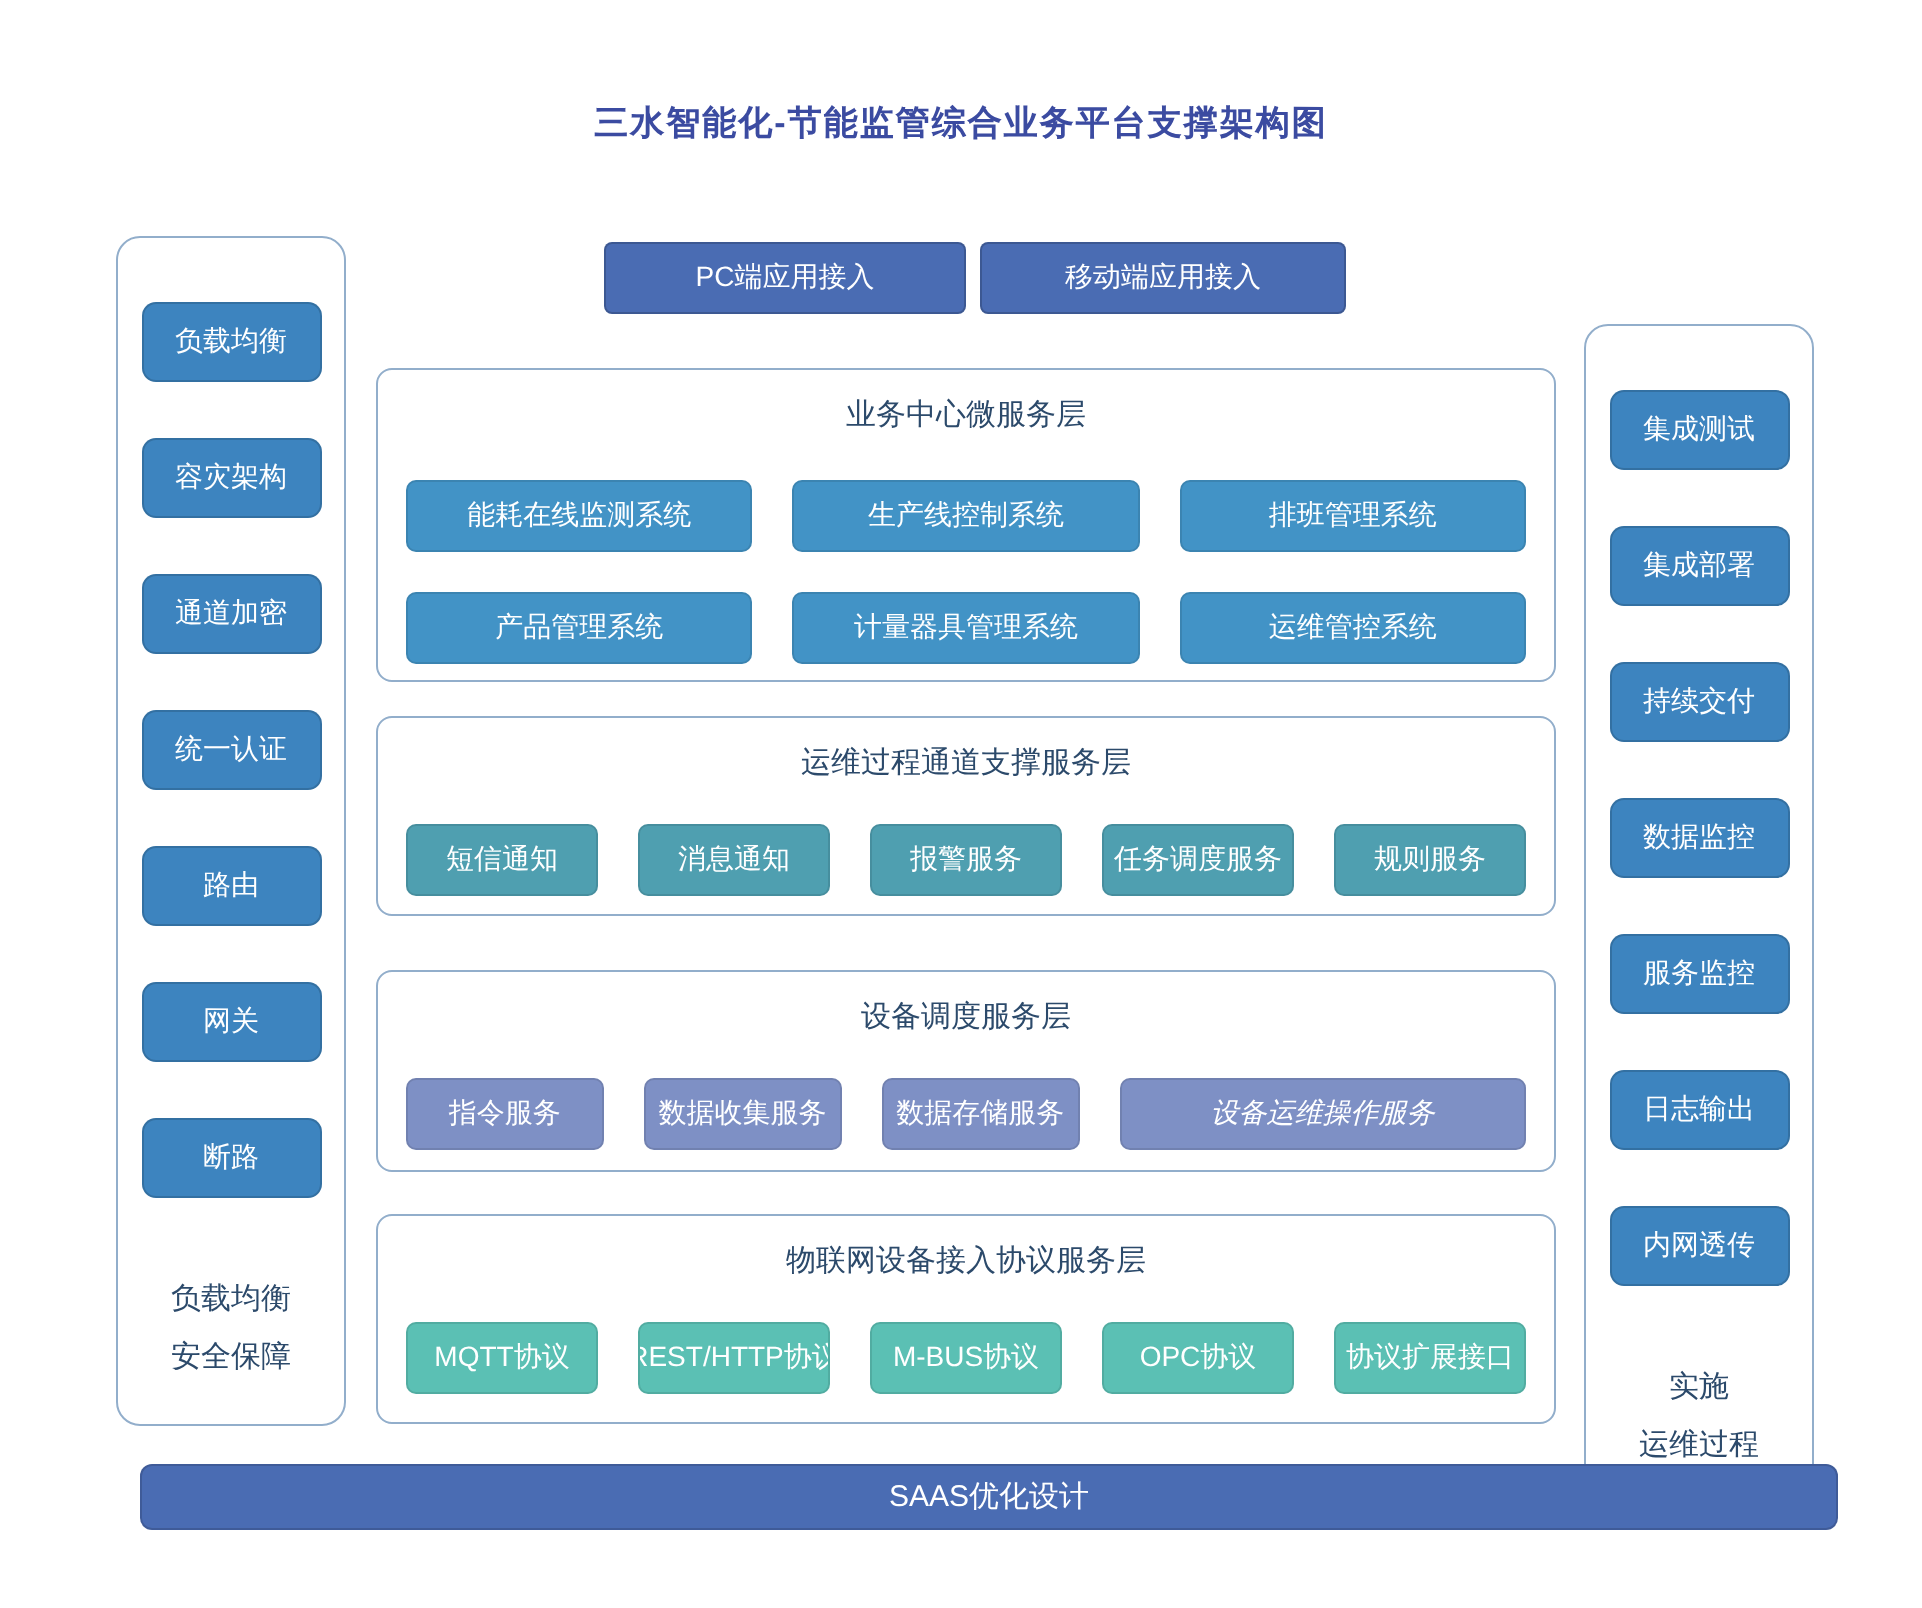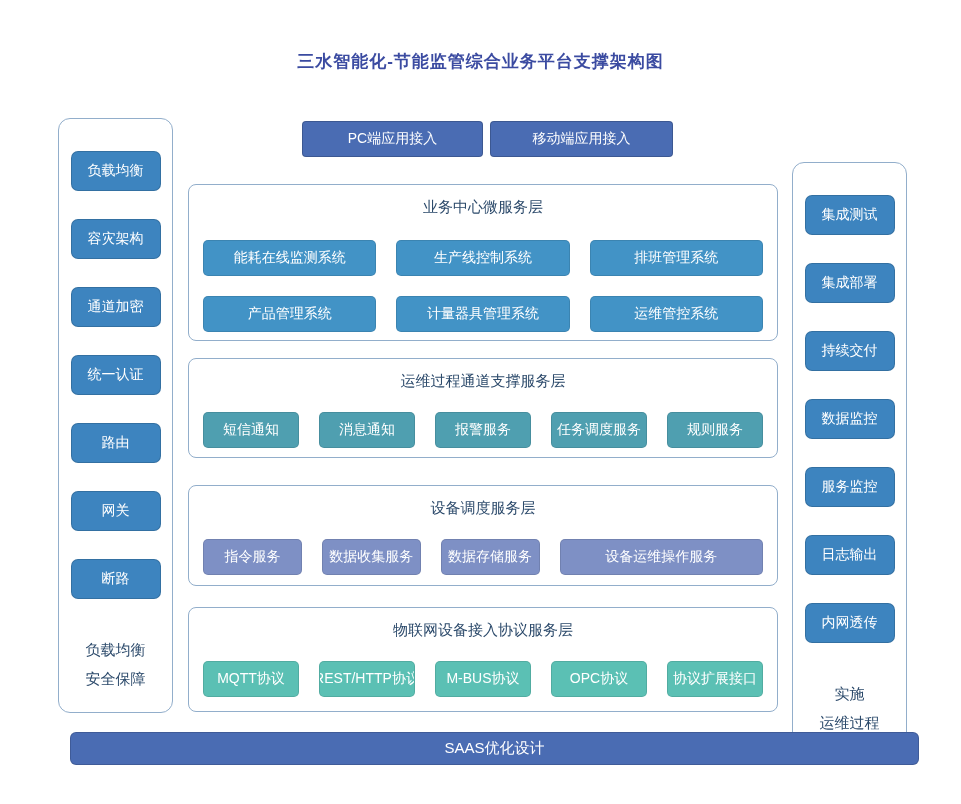--- a/index.html
+++ b/index.html
@@ -74,21 +74,21 @@
   .btn {
     flex:1; height:36px; border-radius:5px;
     border:1px solid rgba(0,0,0,0.10); box-sizing:border-box;
     color:#ffffff; font-size:14px;
     display:flex; align-items:center; justify-content:center;
     white-space:nowrap; overflow:hidden;
   }
   .layer1 .btn { background:var(--c-blue); }
   .layer2 .btn { background:var(--c-teal); }
   .layer3 .btn { background:var(--c-slate); }
-  .layer3 .row .btn:last-child { flex:2.08; }
+  .layer3 .row .btn:last-child { flex:2.08;font-style:italic; }
   .layer4 .btn { background:var(--c-mint); }
 
   
   .bottom-bar {
     position:absolute; left:70px; top:732px; width:849px; height:33px;
     box-sizing:border-box; background:var(--c-indigo);
     border:1px solid rgba(0,0,0,0.15); border-radius:6px;
     color:#ffffff; font-size:15px;
     display:flex; align-items:center; justify-content:center;
   }

